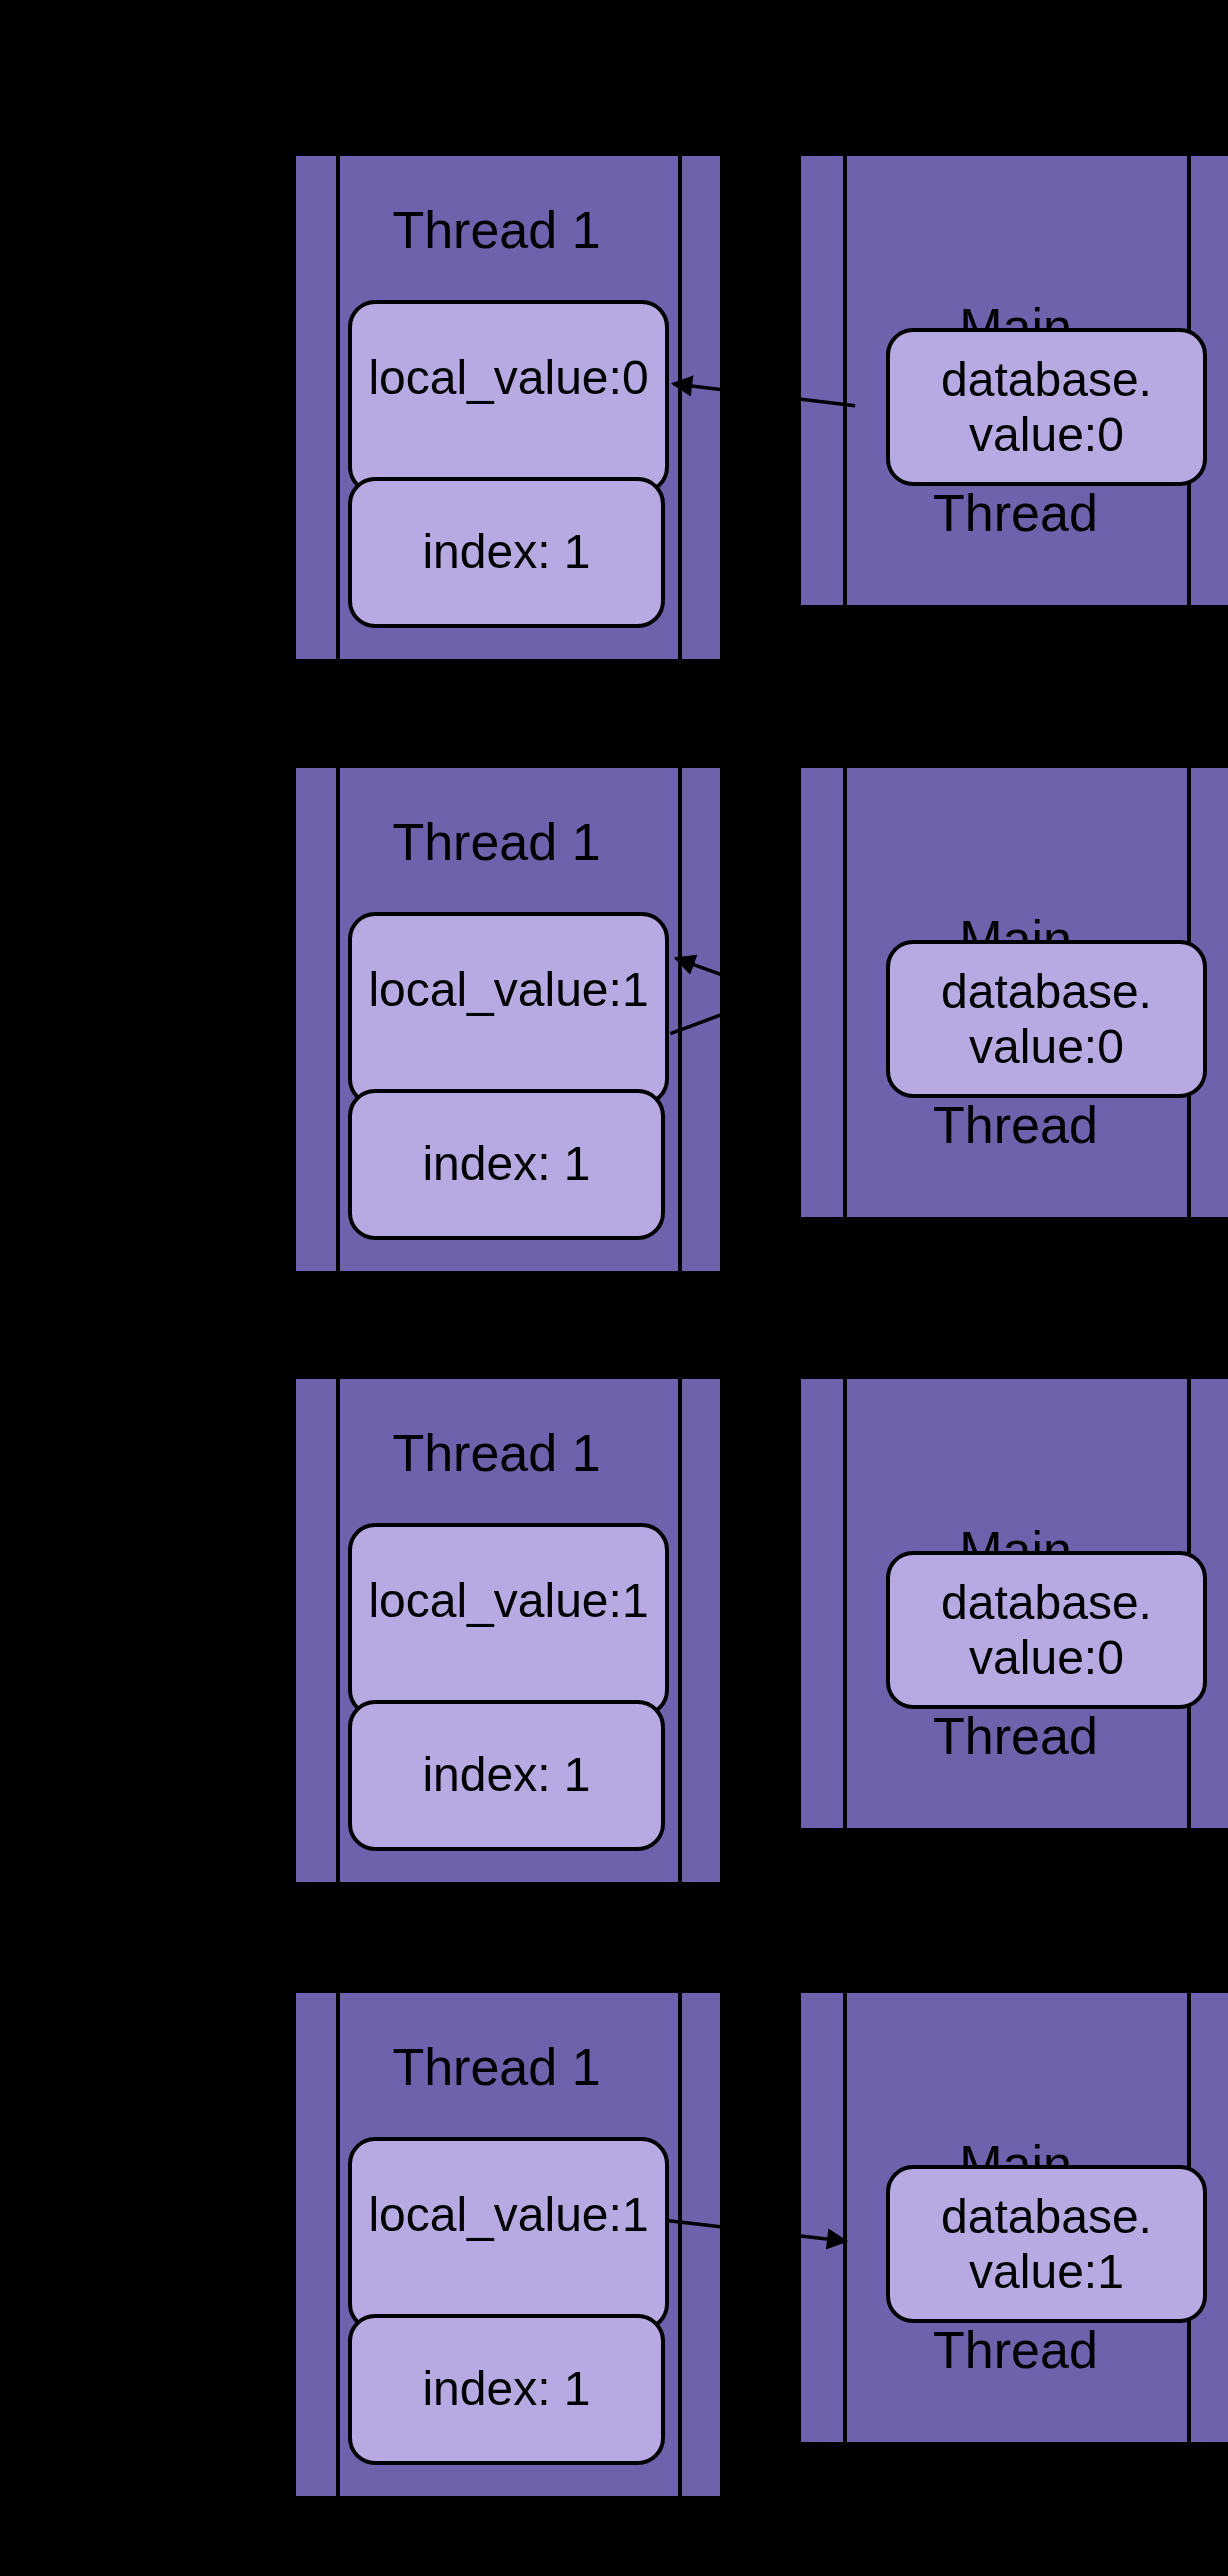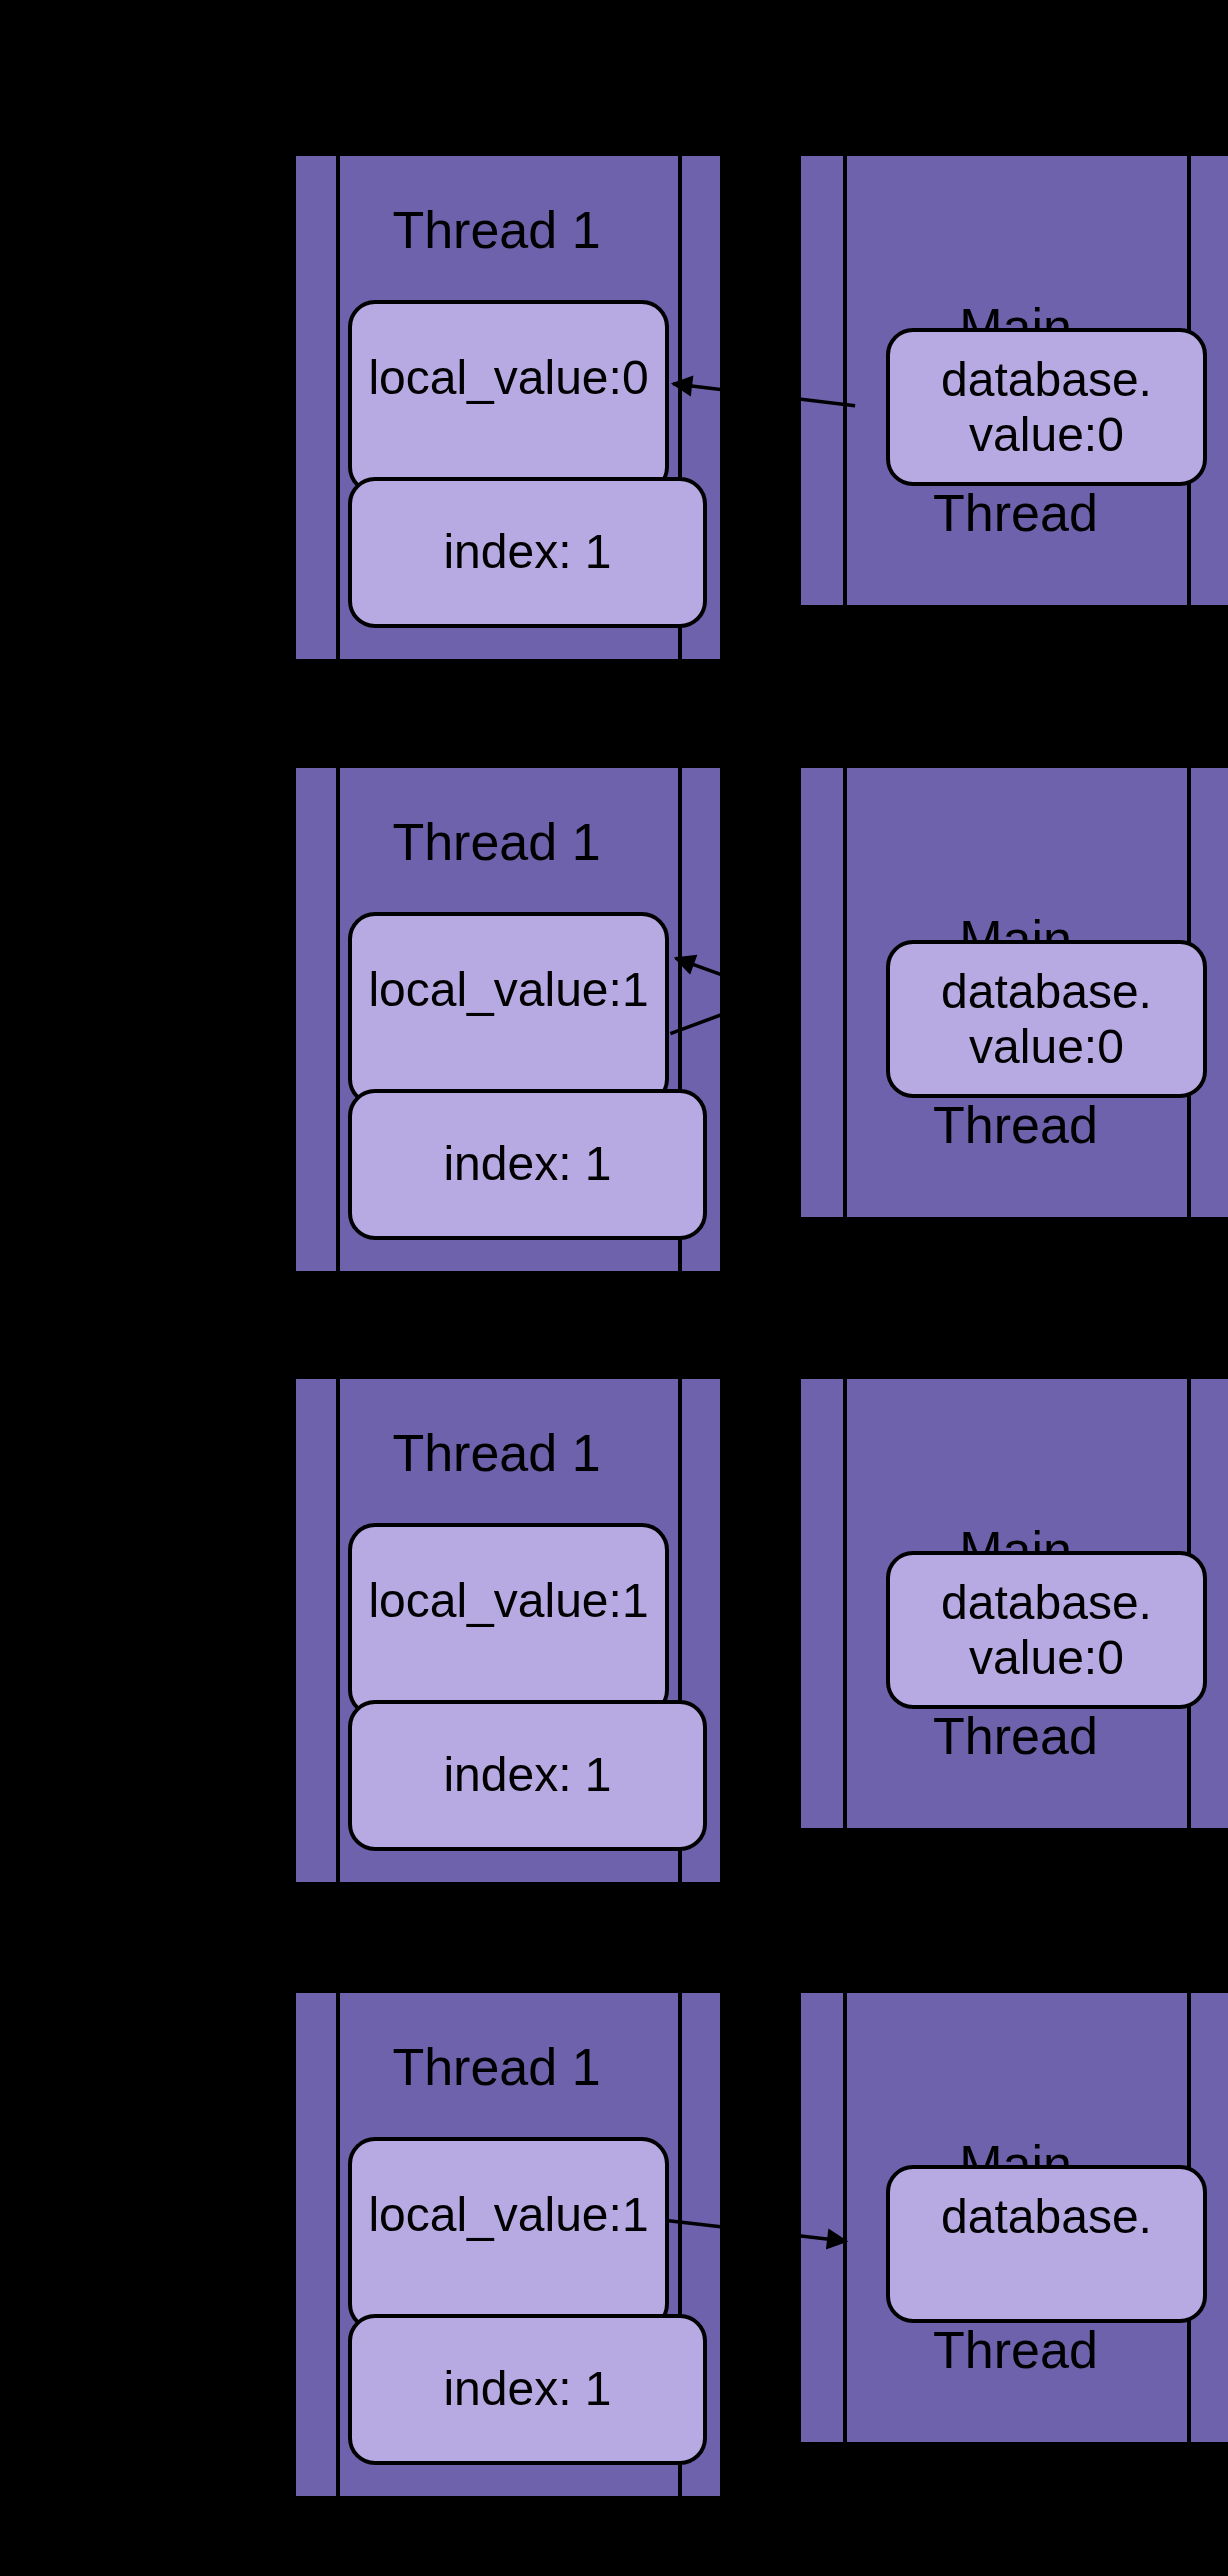--- a/index.html
+++ b/index.html
@@ -79,21 +79,21 @@
   .local-box {
     left: 52px;
     top: 144px;
     width: 321px;
     height: 194px;
     line-height: 147px;
   }
   .index-box {
     left: 52px;
     top: 321px;
-    width: 359px;
+    width: 317px;
     height: 151px;
     line-height: 142px;
   }
   .db-box {
     left: 53px;
     top: 172px;
     width: 321px;
     height: 158px;
     line-height: 55px;
     padding-top: 19.5px;
@@ -190,20 +190,21 @@
     </div>
     <div class="lane main-lane">
       <div class="vline left"></div>
       <div class="vline right"></div>
       <div class="lane-title">
         <span class="line">Main</span>
         <span class="line">Thread</span>
       </div>
       <div class="node db-box">
         <span class="line">database.</span>
+        <span class="line">value:1</span>
       </div>
     </div>
   </div>
 
   <svg id="connector-overlay" viewBox="0 0 1383 2901" xmlns="http://www.w3.org/2000/svg">
     <defs>
       <marker id="arrow-head" viewBox="0 0 10 10" refX="9" refY="5" markerWidth="8" markerHeight="6" orient="auto">
         <path d="M 0 0 L 10 5 L 0 10 z" fill="#000000"></path>
       </marker>
     </defs>

